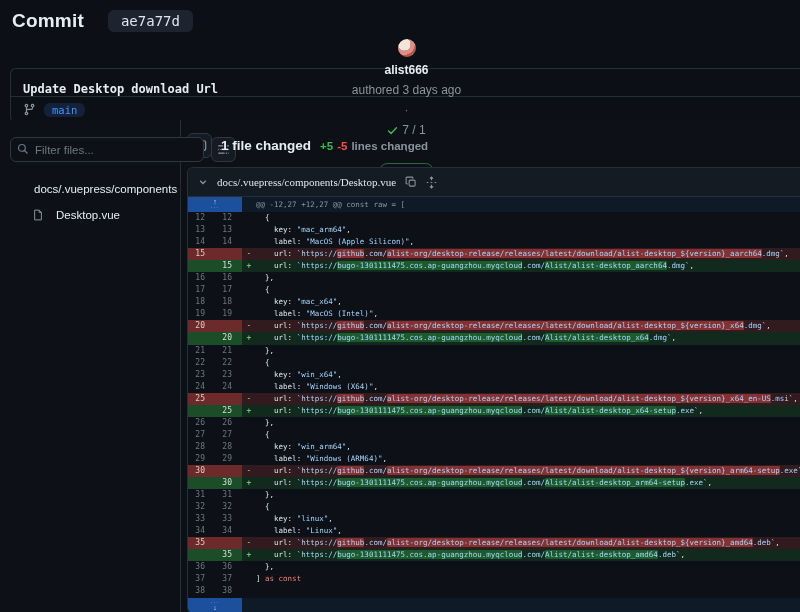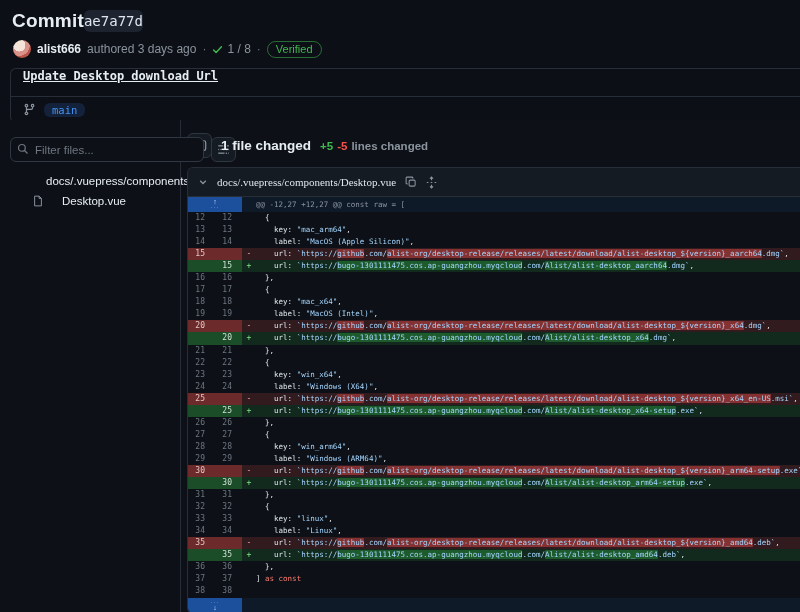--- a/index.html
+++ b/index.html
@@ -1,55 +1,55 @@
 <!DOCTYPE html>
 <html><head>
 <meta charset="utf-8">
 <style>
   * { box-sizing: border-box; margin: 0; padding: 0; }
   html, body { width: 800px; height: 612px; overflow: hidden; background: #0d1117;
     font-family: "Liberation Sans", "DejaVu Sans", sans-serif; color: #e6edf3; }
 
   
   .commit-head { height: 120px; padding: 8px 0 0 10px; background: #0c0f15; }
-  .title-row { display: flex; align-items: center; gap: 0; margin: 2px 0 7px 2px; }
+  .title-row { display: flex; align-items: center; gap: 24px; margin: 2px 0 7px 2px; }
   .title-label { font-size: 19px; font-weight: 700; letter-spacing: .2px; }
   .sha-chip { font-family: "DejaVu Sans Mono", "Liberation Mono", monospace; font-size: 14px;
-    background: #1d2430; border-radius: 6px; padding: 3px 0; color: #dfe6ee; }
-  .meta-row { display: flex; align-items: center; gap: 6px; margin-left: 3px; height: 20px; }
+    background: #1d2430; border-radius: 6px; padding: 3px 13px; color: #dfe6ee; }
+  .meta-row { display: flex; align-items: center; gap: 6px; margin-left: 3px; height: 20px; flex-direction: column; }
   .avatar { width: 18px; height: 18px; border-radius: 50%;
     background: radial-gradient(circle at 35% 30%, #f4e4da 0 35%, #d8928a 36% 60%, #b8564a 61% 100%); flex: none; }
   .author-name { font-size: 12px; font-weight: 700; color: #e6edf3; }
   .meta-muted { font-size: 12px; color: #8b949e; }
   .dot-sep { color: #6e7681; font-size: 12px; }
   .checks { display: flex; align-items: center; gap: 4px; font-size: 12px; color: #8b949e; }
   .verified-badge { border: 1px solid rgba(63,185,80,.55); color: #3fb950; font-size: 11px;
     border-radius: 999px; padding: 1px 8px 2px; background: transparent; cursor: pointer; }
   .msg-box { margin-left: 0; margin-top: 9px; border: 1px solid #272e38; border-right: none;
     border-radius: 6px 0 0 6px; width: 791px; }
-  .msg-row { height: 27px; display: flex; align-items: flex-start; padding: 0 12px; text-decoration: underline; }
+  .msg-row { height: 27px; display: flex; align-items: flex-end; padding: 0 12px; }
   .msg-text { font-family: "DejaVu Sans Mono", "Liberation Mono", monospace; font-size: 12px; font-weight: 700; }
   .branch-row { height: 26px; border-top: 1px solid #272e38; display: flex; align-items: center; gap: 8px; padding: 0 12px; }
   .branch-chip { font-family: "DejaVu Sans Mono", "Liberation Mono", monospace; font-size: 10.5px;
     color: #4493f8; background: rgba(56,139,253,.16); border-radius: 6px; padding: 1px 8px; cursor: pointer; }
 
   
   .body-row { display: flex; height: 492px; background: #0d1117; }
   .sidebar { width: 181px; flex: none; border-right: 1px solid #262c36; padding: 17px 10px 0; }
   .filter-row { display: flex; gap: 7px; }
   .filter-input { flex: 1; height: 25px; background: #0d1117; border: 1px solid #2f3742; border-radius: 6px;
     color: #e6edf3; font-size: 11.5px; padding: 0 14px 0 24px; outline: none; }
   .filter-input::placeholder { color: #6e7681; }
   .filter-input-wrap { position: relative; flex: 1; display: flex; }
   .filter-input-wrap svg { position: absolute; left: 7px; top: 6px; }
   .icon-btn-bordered { width: 25px; height: 25px; flex: none; background: #151b23; border: 1px solid #2f3742;
     border-radius: 6px; display: flex; align-items: center; justify-content: center; cursor: pointer; }
   .tree { margin-top: 13px; }
-  .tree-row { display: flex; align-items: flex-start; gap: 18px; height: 20px; font-size: 11.5px; color: #e6edf3;
-    cursor: pointer; border-radius: 6px; }
+  .tree-row { display: flex; align-items: flex-end; gap: 12px; height: 20px; font-size: 11.5px; color: #e6edf3;
+    cursor: pointer; border-radius: 6px; margin-top: 6px; }
   .tree-row.nested { padding-left: 22px; }
 
   
   .main { flex: 1; padding: 13px 0 15px 6px; overflow: hidden; }
   .toolbar { display: flex; align-items: center; gap: 9px; margin-bottom: 9px; }
   .files-changed { font-size: 13.5px; font-weight: 700; }
   .diffstat { display: flex; align-items: baseline; gap: 4px; font-size: 11.5px; }
   .added-count { color: #3fb950; font-weight: 700; }
   .deleted-count { color: #f85149; font-weight: 700; }
   .lines-changed { color: #8b949e; font-size: 11.5px; font-weight: bold; }
@@ -98,21 +98,21 @@
   </div>
   <div class="meta-row">
     <span class="avatar"></span>
     <span class="author-name">alist666</span>
     <span class="meta-muted">authored 3 days ago</span>
     <span class="dot-sep">·</span>
     <span class="checks">
       <svg width="11" height="11" viewBox="0 0 14 14">
           <path d="M2 7.5l3.2 3.2L12 3.5" fill="none" stroke="#3fb950" stroke-width="1.8" stroke-linecap="round" stroke-linejoin="round"></path>
         </svg>
-      <span>1 / 8</span>
+      <span>7 / 1</span>
     </span>
     <span class="dot-sep">·</span>
     <span class="verified-badge">Verified</span>
   </div>
   <div class="msg-box">
     <div class="msg-row">
       <span class="msg-text">Update Desktop download Url</span>
     </div>
     <div class="branch-row">
       <svg width="13" height="13" viewBox="0 0 16 16" fill="#8b949e">

